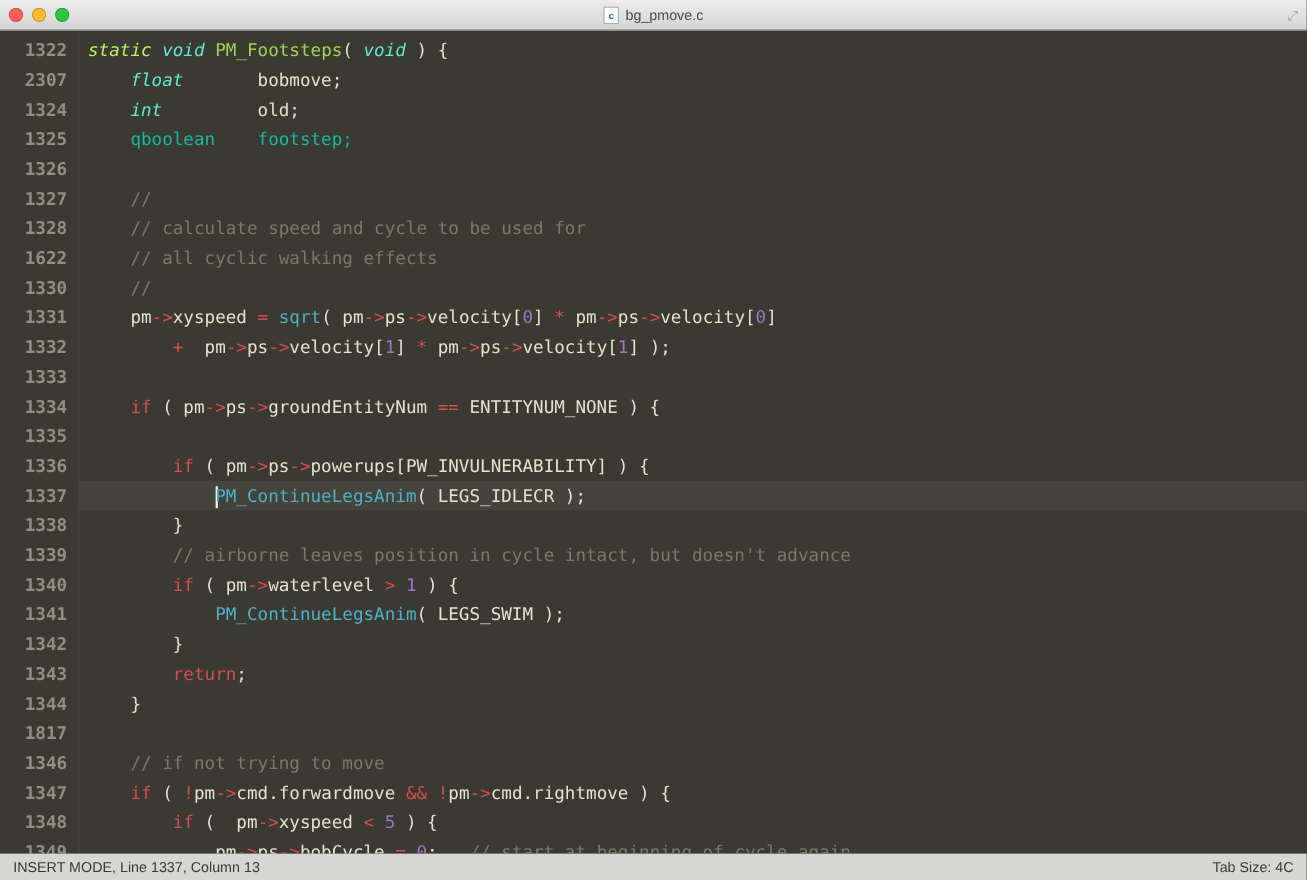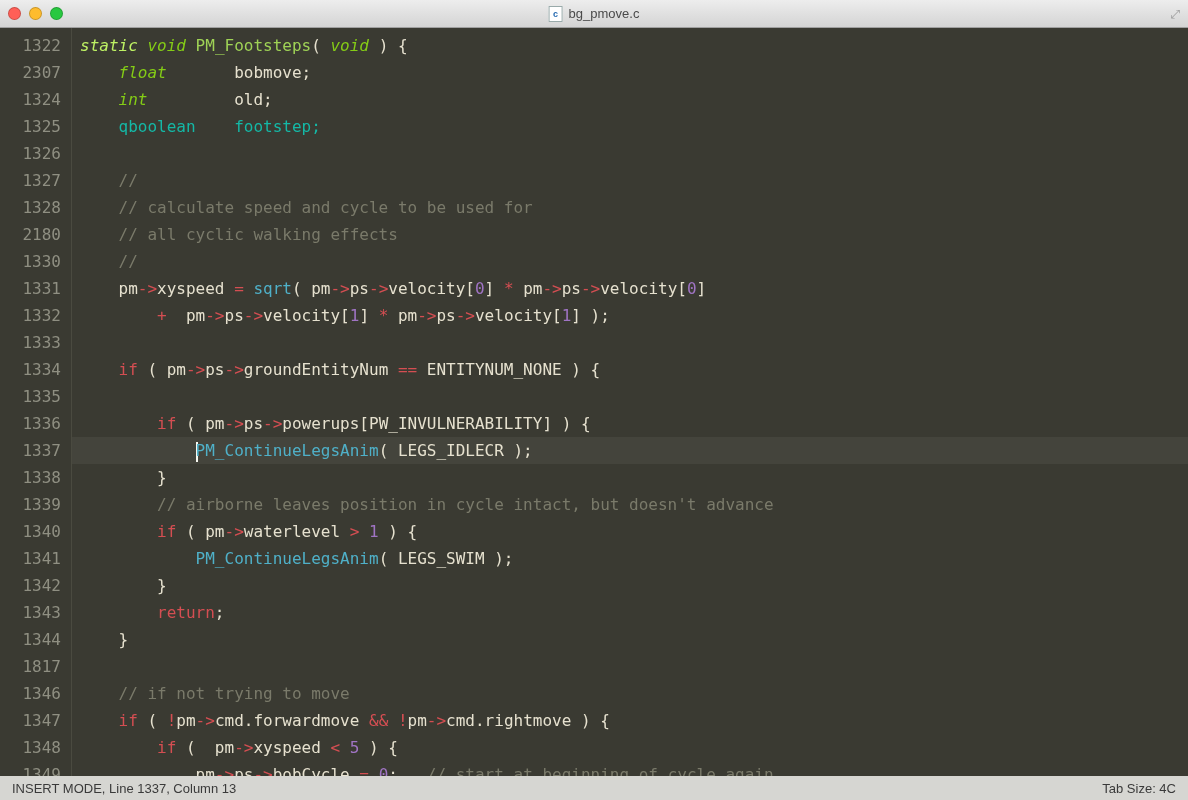--- a/index.html
+++ b/index.html
@@ -31,29 +31,29 @@
   font-size: 9px; color: #2a6db3; font-weight: bold;
 }
 .expand-icon { position: absolute; right: 8px; color: #9a9a9a; font-size: 12px; }
 
 .editor {
   flex: 1; display: flex; background: #3a3a32; color: #e6e1cf;
   font-size: 16px; line-height: 27px; overflow: hidden;
 }
 .gutter {
   width: 72px; text-align: right; padding: 4px 10px 0 4px;
-  color: #8f8f82; user-select: none; border-right: 1px solid #4a4a40;
+  color: #8f8f82; user-select: none; border-right: 1px solid #4a4a40; font-weight: bold;
 }
 .gutter div { height: 27px; }
 .code { flex: 1; padding: 4px 0 0 8px; white-space: pre; position: relative; }
 .line { height: 27px; }
 .hl-line { background: rgba(255,255,255,0.05); margin-left: -8px; padding-left: 8px; }
 
 .kw-storage { color: #bef264; font-style: italic; }
-.kw-type { color: #84cc16; font-style: italic; }
+.kw-type { color: #5eead4; font-style: italic; }
 .fn-name { color: #9fd356; }
 .fn-call { color: #4fb0c8; }
 .op { color: #d44e52; }
 .num { color: #a074c4; }
 .cmt { color: #7a7a6a; }
 .ident { color: #14b8a6; }
 .cursor {
   display: inline-block; width: 2px; height: 20px;
   background: #f8f8f0; vertical-align: middle; margin-right: -2px;
 }
@@ -83,21 +83,21 @@
 
 <div class="editor">
   <div class="gutter" id="gutter">
       <div>1322</div>
       <div>2307</div>
       <div>1324</div>
       <div>1325</div>
       <div>1326</div>
       <div>1327</div>
       <div>1328</div>
-      <div>2180</div>
+      <div>1622</div>
       <div>1330</div>
       <div>1331</div>
       <div>1332</div>
       <div>1333</div>
       <div>1334</div>
       <div>1335</div>
       <div>1336</div>
       <div>1337</div>
       <div>1338</div>
       <div>1339</div>

